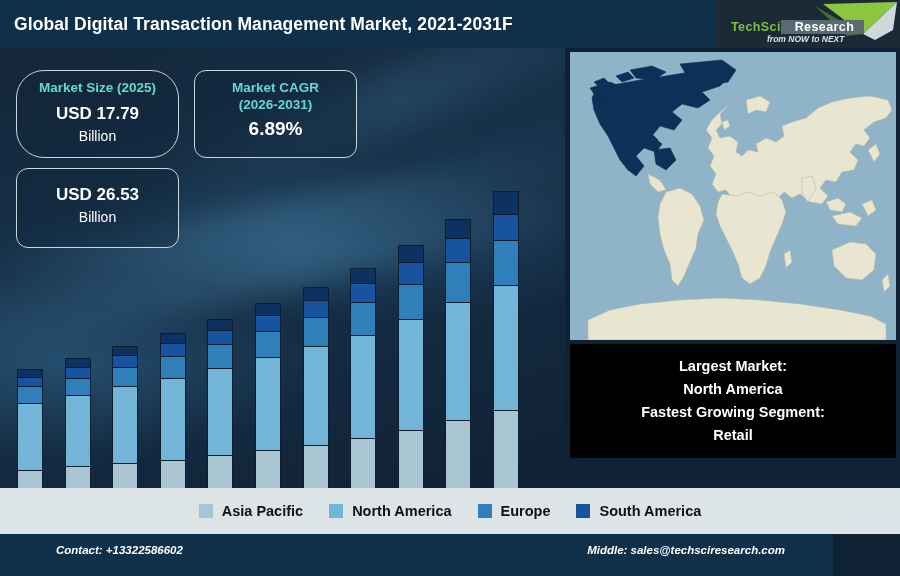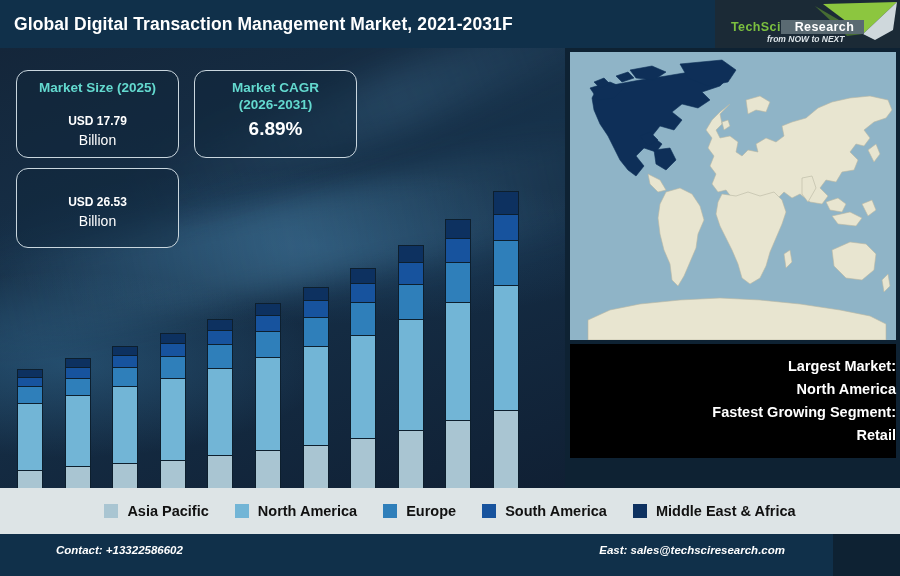--- a/index.html
+++ b/index.html
@@ -95,32 +95,32 @@
     padding-top: 9px;
   }
   .stat-title {
     color: #63d9cf;
     font-size: 13.5px;
     font-weight: bold;
     line-height: 1.25;
   }
   .stat-value {
     color: #ffffff;
-    font-size: 12px;
-    font-weight: bold;
-    margin-top: 17px;
+    font-size: 17px;
+    font-weight: bold;
+    margin-top: 7px;
     line-height: 1.2;
   }
   .stat-unit {
     color: #ffffff;
     font-size: 14px;
     font-weight: normal;
     margin-top: 4px;
   }
-  #box-size-2025 { left: 16px; top: 70px;  width: 163px; height: 88px; }
+  #box-size-2025 { left: 16px; top: 70px;  width: 163px; height: 88px; border-radius: 28px; }
   #box-cagr      { left: 194px; top: 70px; width: 163px; height: 88px; }
   #box-size-2031 { left: 16px; top: 168px; width: 163px; height: 80px; }
   #box-cagr .stat-value { font-size: 19px; margin-top: 4px; }
 
   
   .plot {
     position: absolute;
     left: 0; top: 48px;
     width: 565px; height: 407px;
   }
@@ -150,21 +150,21 @@
 
   
   .callout {
     position: absolute;
     left: 570px; top: 344px;
     width: 326px; height: 114px;
     background: #000000;
     color: #ffffff;
     display: flex;
     flex-direction: column;
-    align-items: flex-end;
+    align-items: center;
     justify-content: center;
     text-align: center;
     font-size: 14.5px;
     font-weight: bold;
     line-height: 1.58;
   }
 
   
   .legend {
     position: absolute;
@@ -404,24 +404,20 @@
         <span class="legend-label">North America</span>
       </div>
       <div class="legend-item">
         <span class="legend-swatch" style="background: rgb(47, 127, 186);"></span>
         <span class="legend-label">Europe</span>
       </div>
       <div class="legend-item">
         <span class="legend-swatch" style="background: rgb(23, 83, 158);"></span>
         <span class="legend-label">South America</span>
       </div>
-      <div class="legend-item">
-        <span class="legend-swatch" style="background: rgb(13, 49, 96);"></span>
-        <span class="legend-label">Middle East &amp; Africa</span>
-      </div>
     </div>
 
   <div class="footer">
     <div class="footer-left">Contact: +13322586602</div>
-    <div class="footer-right">East: sales@techsciresearch.com</div>
+    <div class="footer-right">Middle: sales@techsciresearch.com</div>
   </div>
 
 </div>
 
 </body></html>

